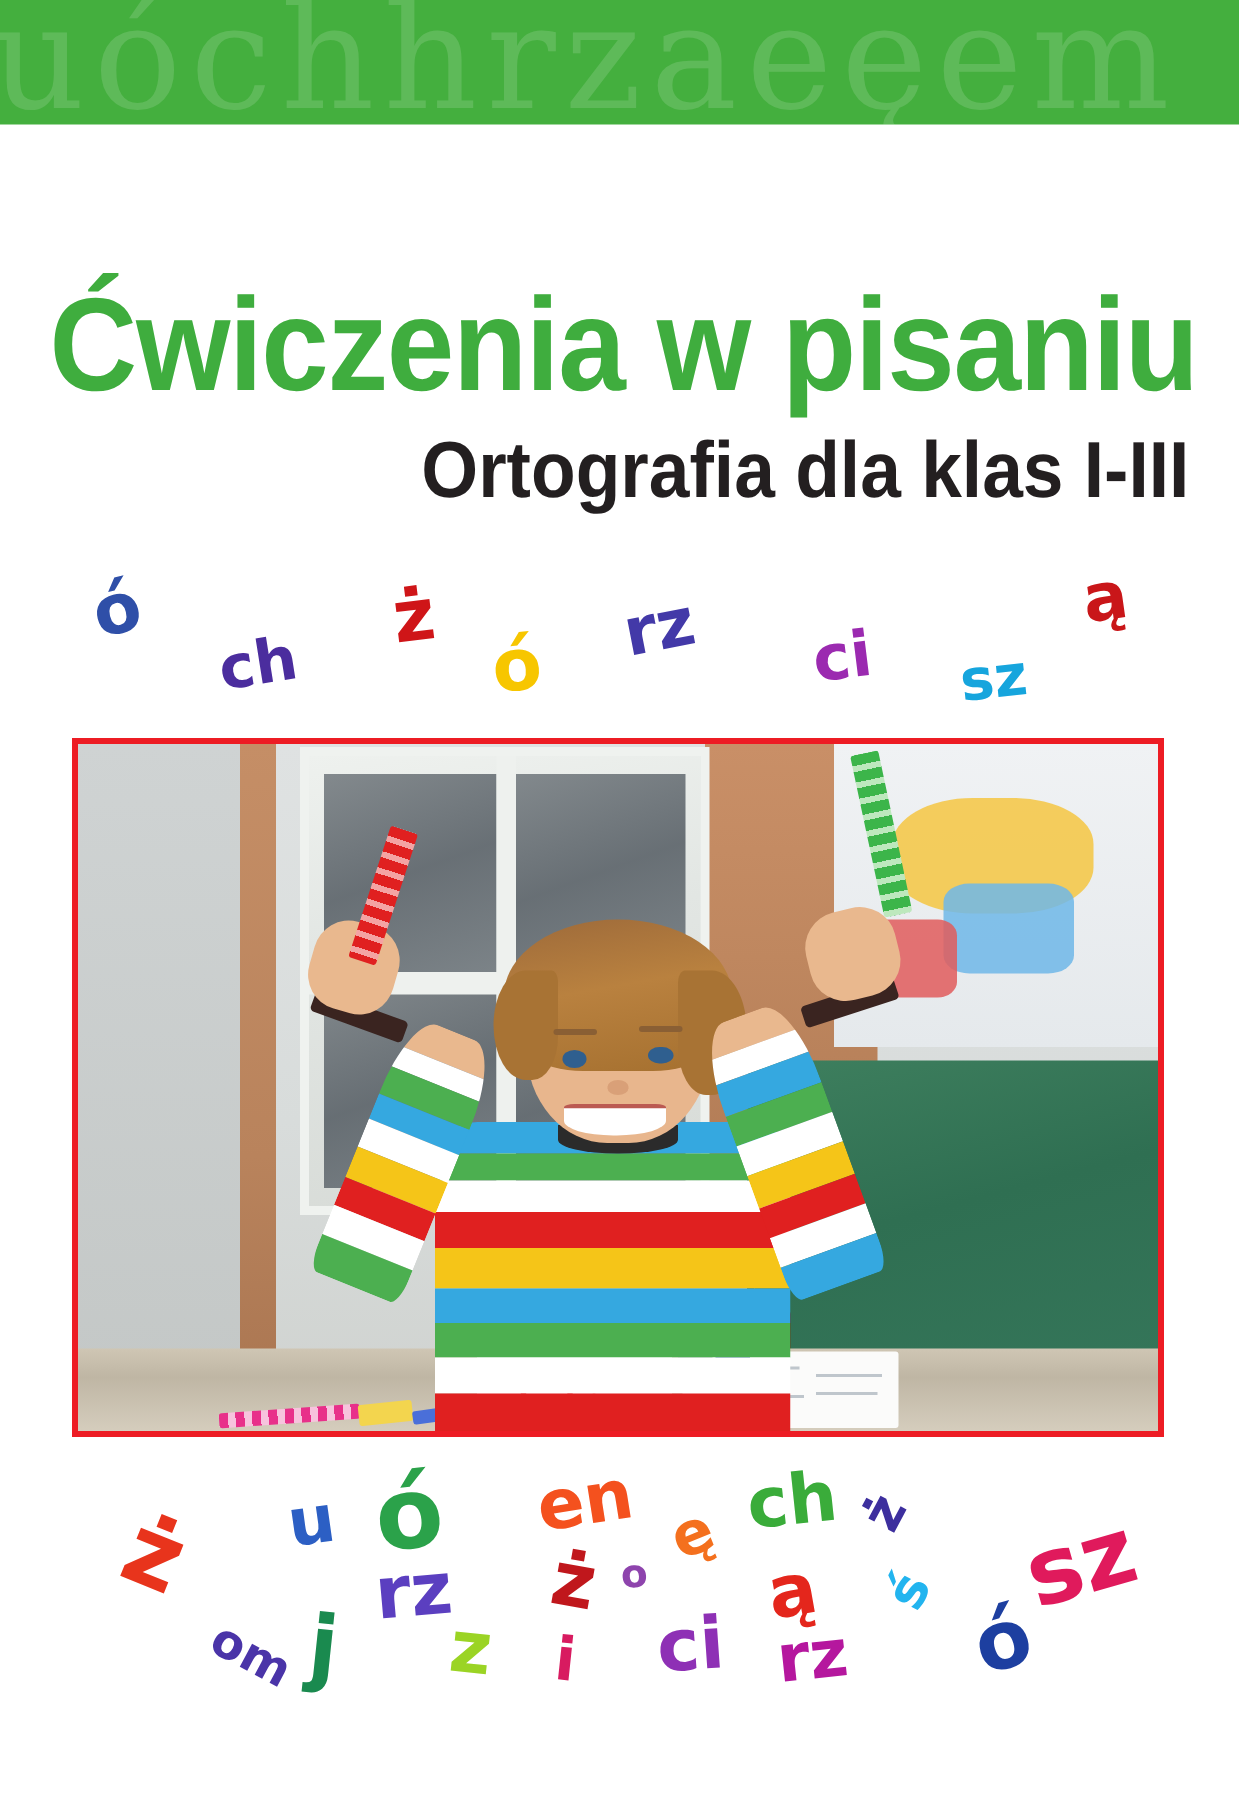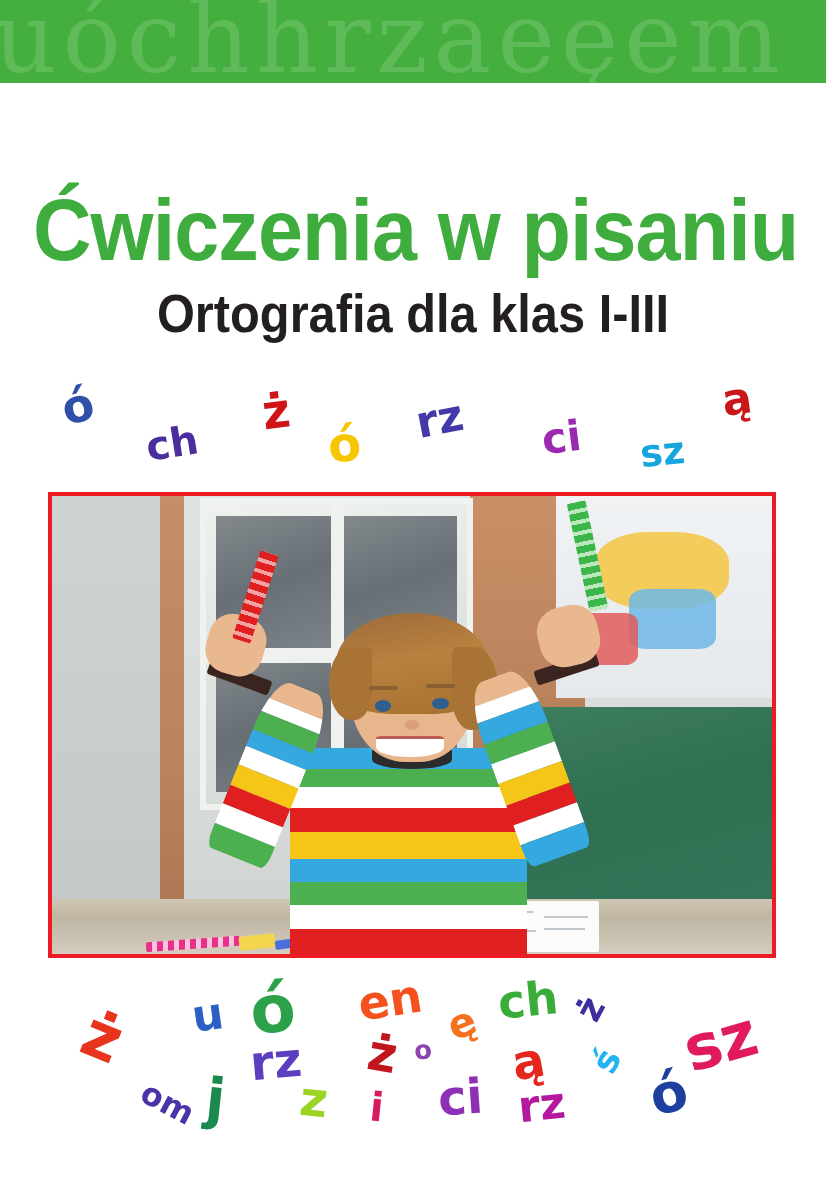--- a/index.html
+++ b/index.html
@@ -40,21 +40,21 @@
     line-height: 105px;
     user-select: none;
   }
 
   
   #title-block {
     position: absolute;
     left: 0;
     top: 182px;
     width: 826px;
-    text-align: center;
+    text-align: right;
   }
   #main-title {
     font-family: "Liberation Sans Narrow", "Liberation Sans", sans-serif;
     font-size: 88px;
     font-weight: 700;
     color: #3fad3e;
     letter-spacing: -1px;
     line-height: 96px;
     transform: scaleX(0.92);
     white-space: nowrap;

